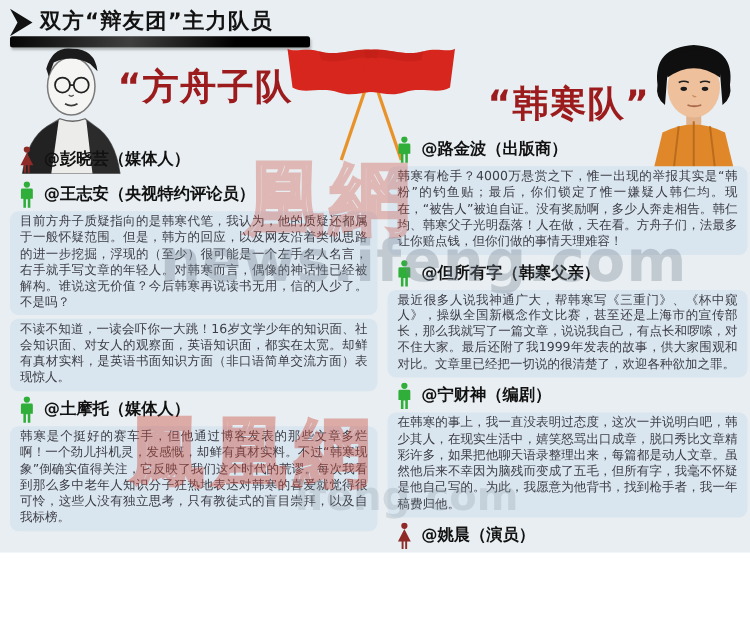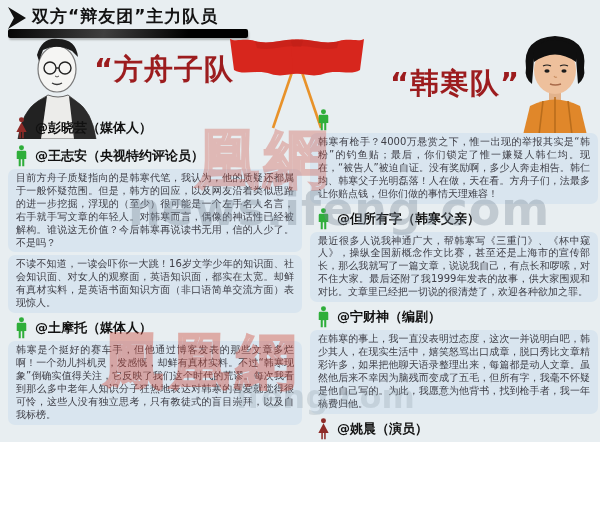--- a/index.html
+++ b/index.html
@@ -136,20 +136,21 @@
 
 </div>
   <div class="column" id="col-right">
   <div class="member">
     <div class="member-head">
       <svg class="person-svg icon-male" viewBox="0 0 16 30">
         <circle cx="8" cy="3.6" r="3.4" class="male-fill"></circle>
         <path class="male-fill" d="M3 8 h10 q1.5 0 1.5 1.5 V19 h-2.7 v10 H9 V19.6 H7 V29 H4.2 V19 H1.5 V9.5 Q1.5 8 3 8 Z"></path>
       </svg>
 
+      <h3 class="m-name">@路金波（出版商）</h3>
     </div>
     <p class="bio">韩寒有枪手？4000万悬赏之下，惟一出现的举报其实是“韩粉”的钓鱼贴；最后，你们锁定了惟一嫌疑人韩仁均。现在，“被告人”被迫自证。没有奖励啊，多少人奔走相告。韩仁均、韩寒父子光明磊落！人在做，天在看。方舟子们，法最多让你赔点钱，但你们做的事情天理难容！</p>
   </div>
 
   <div class="member">
     <div class="member-head">
       <svg class="person-svg icon-male" viewBox="0 0 16 30">
         <circle cx="8" cy="3.6" r="3.4" class="male-fill"></circle>
         <path class="male-fill" d="M3 8 h10 q1.5 0 1.5 1.5 V19 h-2.7 v10 H9 V19.6 H7 V29 H4.2 V19 H1.5 V9.5 Q1.5 8 3 8 Z"></path>
       </svg>

